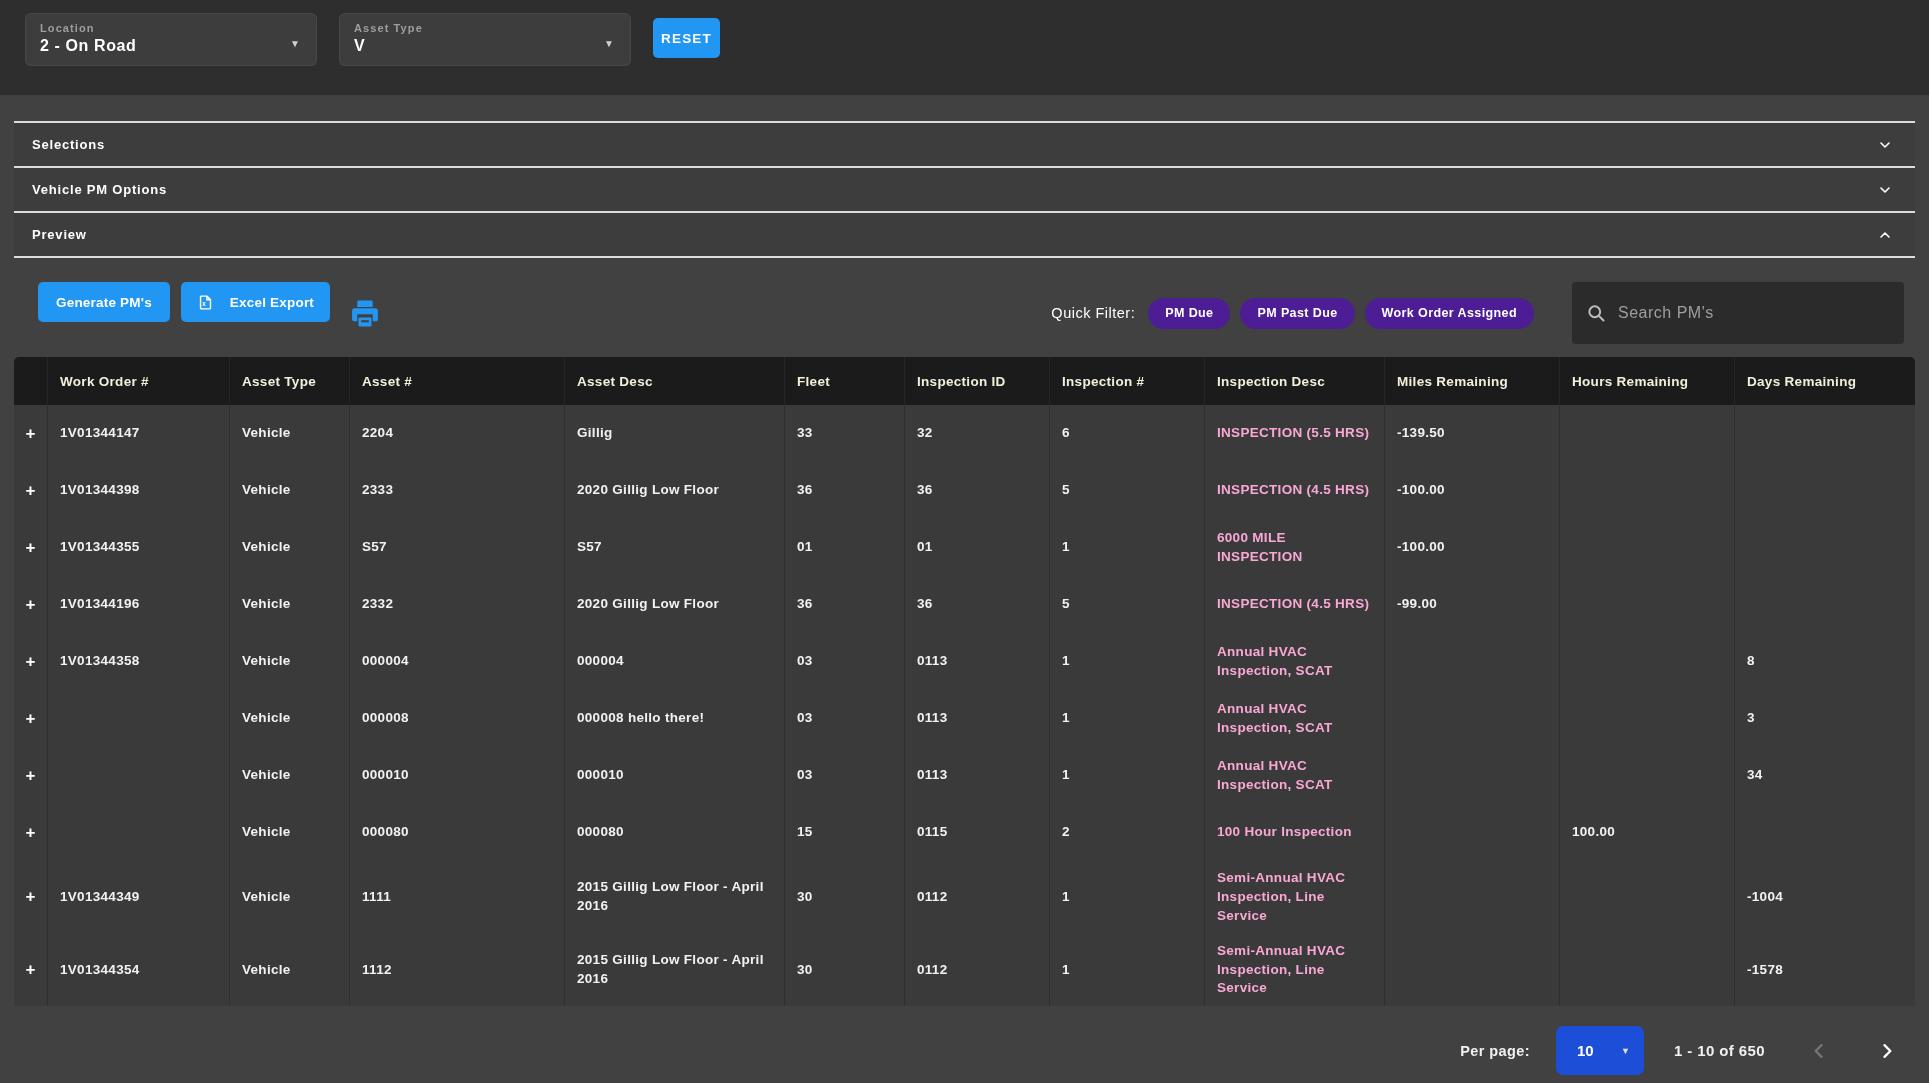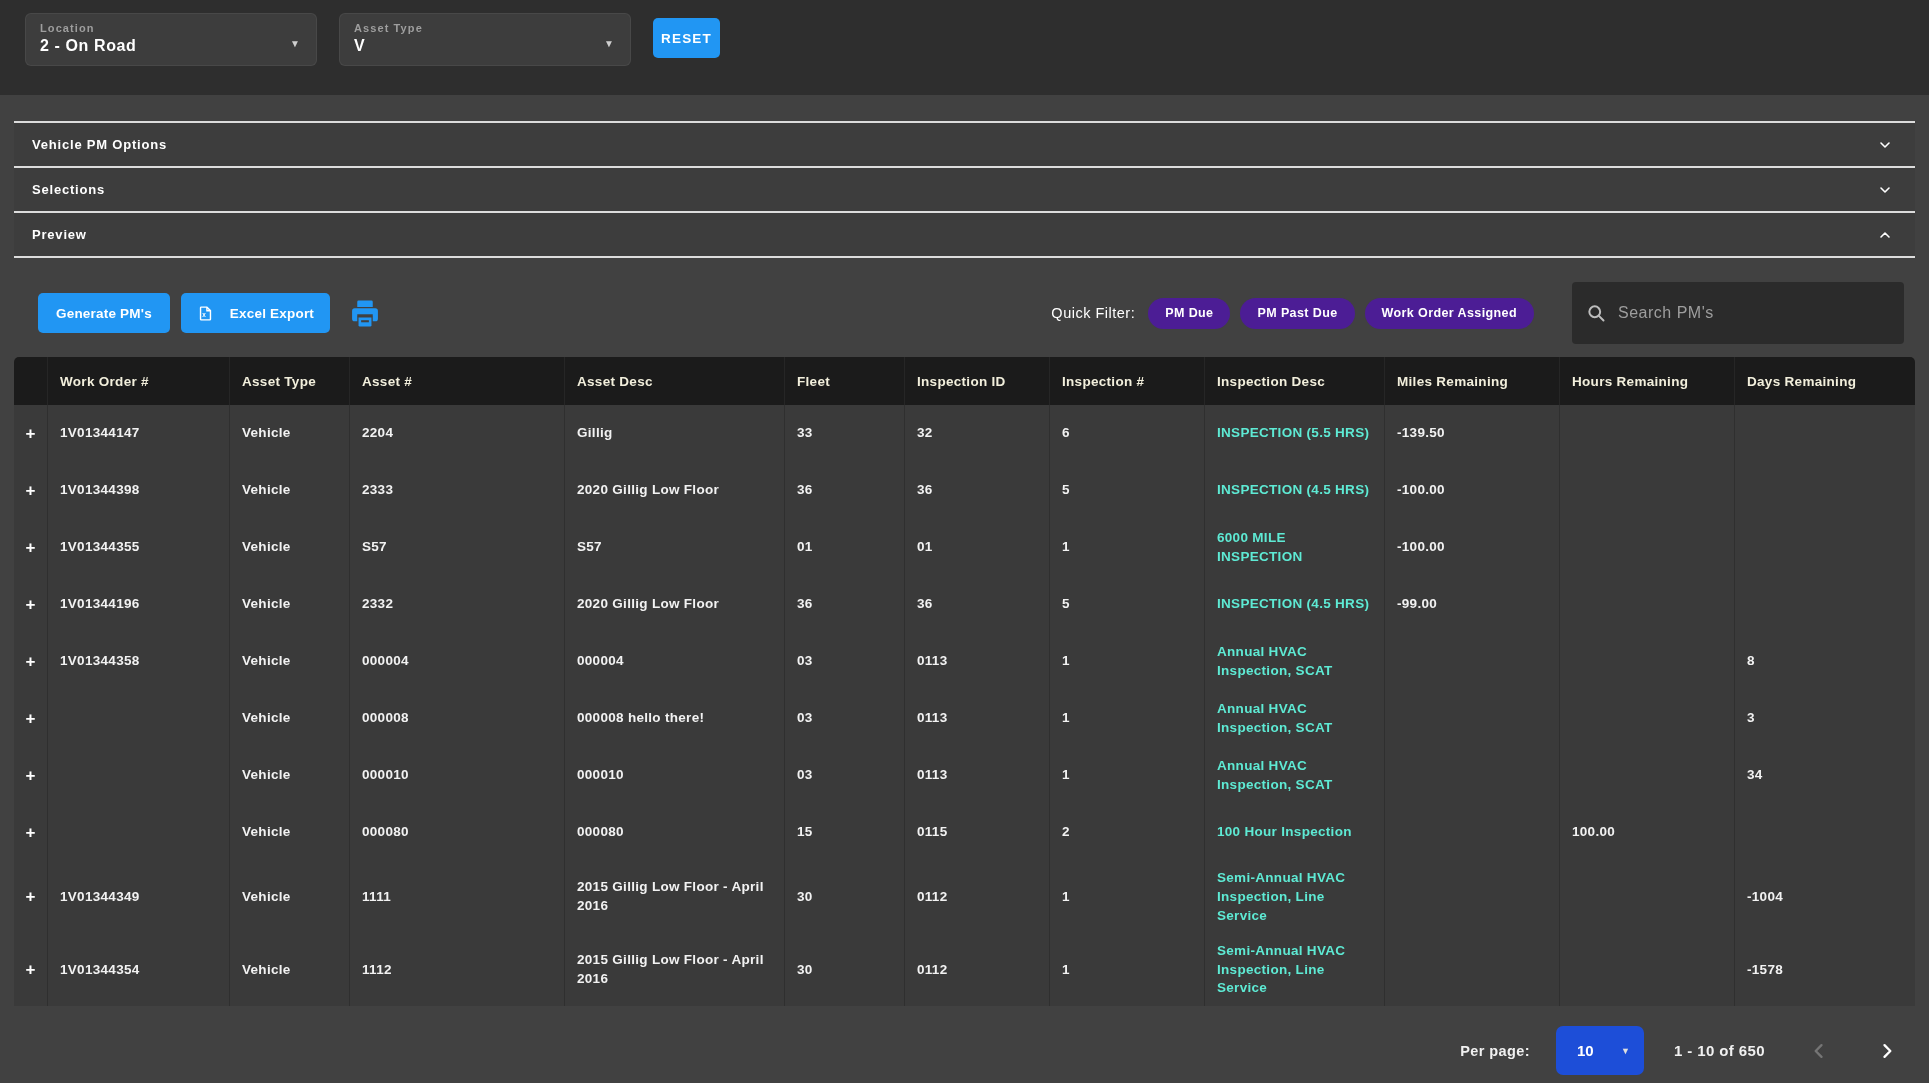--- a/index.html
+++ b/index.html
@@ -29,21 +29,21 @@
   .reset-btn { height:40px; padding:0 8px; font-size:13.5px; letter-spacing:1.2px; margin-top:5px; }
   .accordions { margin:26px 14px 0 14px; border-top:2px solid #dcdcdc; }
   .acc {
     height:45px; background:#3d3d3d; border-bottom:2px solid #dcdcdc;
     display:flex; align-items:center; justify-content:space-between;
     padding:0 22px 0 18px; cursor:pointer;
   }
   .acc-title { font-size:13px; font-weight:700; letter-spacing:0.8px; color:#fff; }
   .chev { width:16px; height:16px; display:block; }
   .toolbar {
-    margin:24px 25px 0 25px; display:flex; align-items:center;padding-left:13px;
+    margin:24px 25px 0 25px; display:flex; padding-left:13px;
   }
   .gen-btn { height:40px; padding:0 18px; font-size:13.5px; letter-spacing:0.2px; }
   .excel-btn { height:40px; padding:0 16px; font-size:13.5px; letter-spacing:0.2px; margin-left:11px;
     display:inline-flex; align-items:center; gap:16px; }
   .print-btn { background:transparent; border:none; cursor:pointer; margin-left:18px; padding:0; line-height:0; }
   .toolbar-right { margin-left:auto; display:flex; align-items:center; gap:10px; }
   .qf-label { font-size:14.5px; font-weight:400; letter-spacing:0.5px; margin-right:3px; }
   .chip {
     background:#4c1d95; color:#fff; border:none; border-radius:999px;
     height:31px; padding:0 17px; font-size:12.5px; font-weight:700; letter-spacing:0.4px;
@@ -74,21 +74,21 @@
   .th:last-child { border-right:none; }
   .tbody { background:#3a3a3a; }
   .trow { min-height:57px; }
   .cell {
     font-size:13.5px; font-weight:700; color:#f2f2f2; letter-spacing:0.3px;
     padding:8px 10px 8px 12px; display:flex; align-items:center;
     border-right:1px solid rgba(0,0,0,0.18); line-height:1.4;
   }
   .cell:last-child { border-right:none; }
   .cell.c-exp { justify-content:center; padding:0; font-size:17px; cursor:pointer; color:#fff; }
-  .cell.c-desc { font-weight:600; color:#5eead4; }
+  .cell.c-desc { font-weight:600; color:#f9a8d4; }
   .pagination {
     margin:20px 28px 0 0; display:flex; align-items:center; justify-content:flex-end; gap:26px;
   }
   .pp-label { font-size:14.5px; font-weight:700; letter-spacing:0.4px; color:#f0f0f0; }
   .pp-select {
     width:88px; height:49px; background:#1d4ed8; border-radius:7px; cursor:pointer;
     display:flex; align-items:center; padding:0 14px 0 21px; position:relative;
   }
   .pp-value { font-size:15px; font-weight:700; color:#fff; }
   .pp-caret { margin-left:auto; font-size:9px; color:#e0e0e0; }
@@ -107,27 +107,27 @@
   <div class="select">
     <div class="sel-label">Asset Type</div>
     <div class="sel-value">V</div>
     <span class="caret">▼</span>
   </div>
   <button class="btn reset-btn">RESET</button>
 </div>
 
 <div class="accordions">
   <div class="acc">
-    <span class="acc-title">Vehicle PM Options</span>
+    <span class="acc-title">Selections</span>
     <svg class="chev" viewBox="0 0 24 24" fill="none" stroke="#ffffff" stroke-width="2.4" stroke-linecap="round" stroke-linejoin="round">
         <polyline points="6,9 12,15 18,9"></polyline>
       </svg>
   </div>
   <div class="acc">
-    <span class="acc-title">Selections</span>
+    <span class="acc-title">Vehicle PM Options</span>
     <svg class="chev" viewBox="0 0 24 24" fill="none" stroke="#ffffff" stroke-width="2.4" stroke-linecap="round" stroke-linejoin="round">
         <polyline points="6,9 12,15 18,9"></polyline>
       </svg>
   </div>
   <div class="acc">
     <span class="acc-title">Preview</span>
     <svg class="chev" viewBox="0 0 24 24" fill="none" stroke="#ffffff" stroke-width="2.4" stroke-linecap="round" stroke-linejoin="round">
         <polyline points="6,15 12,9 18,15"></polyline>
       </svg>
   </div>

